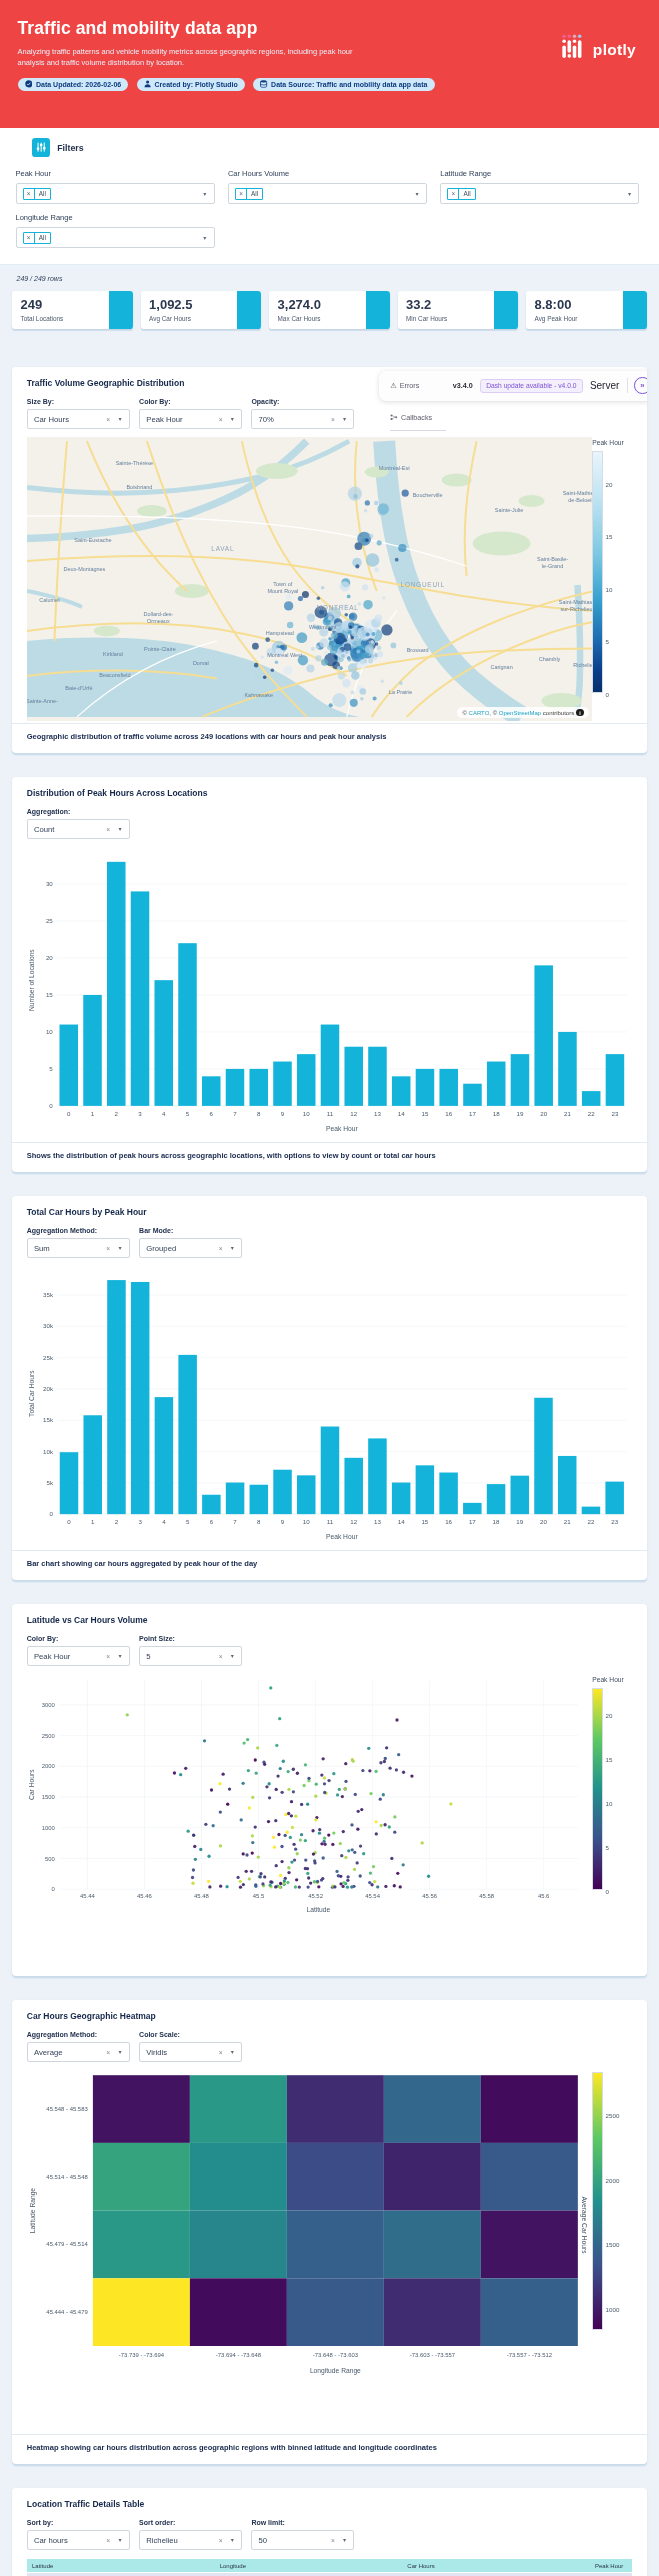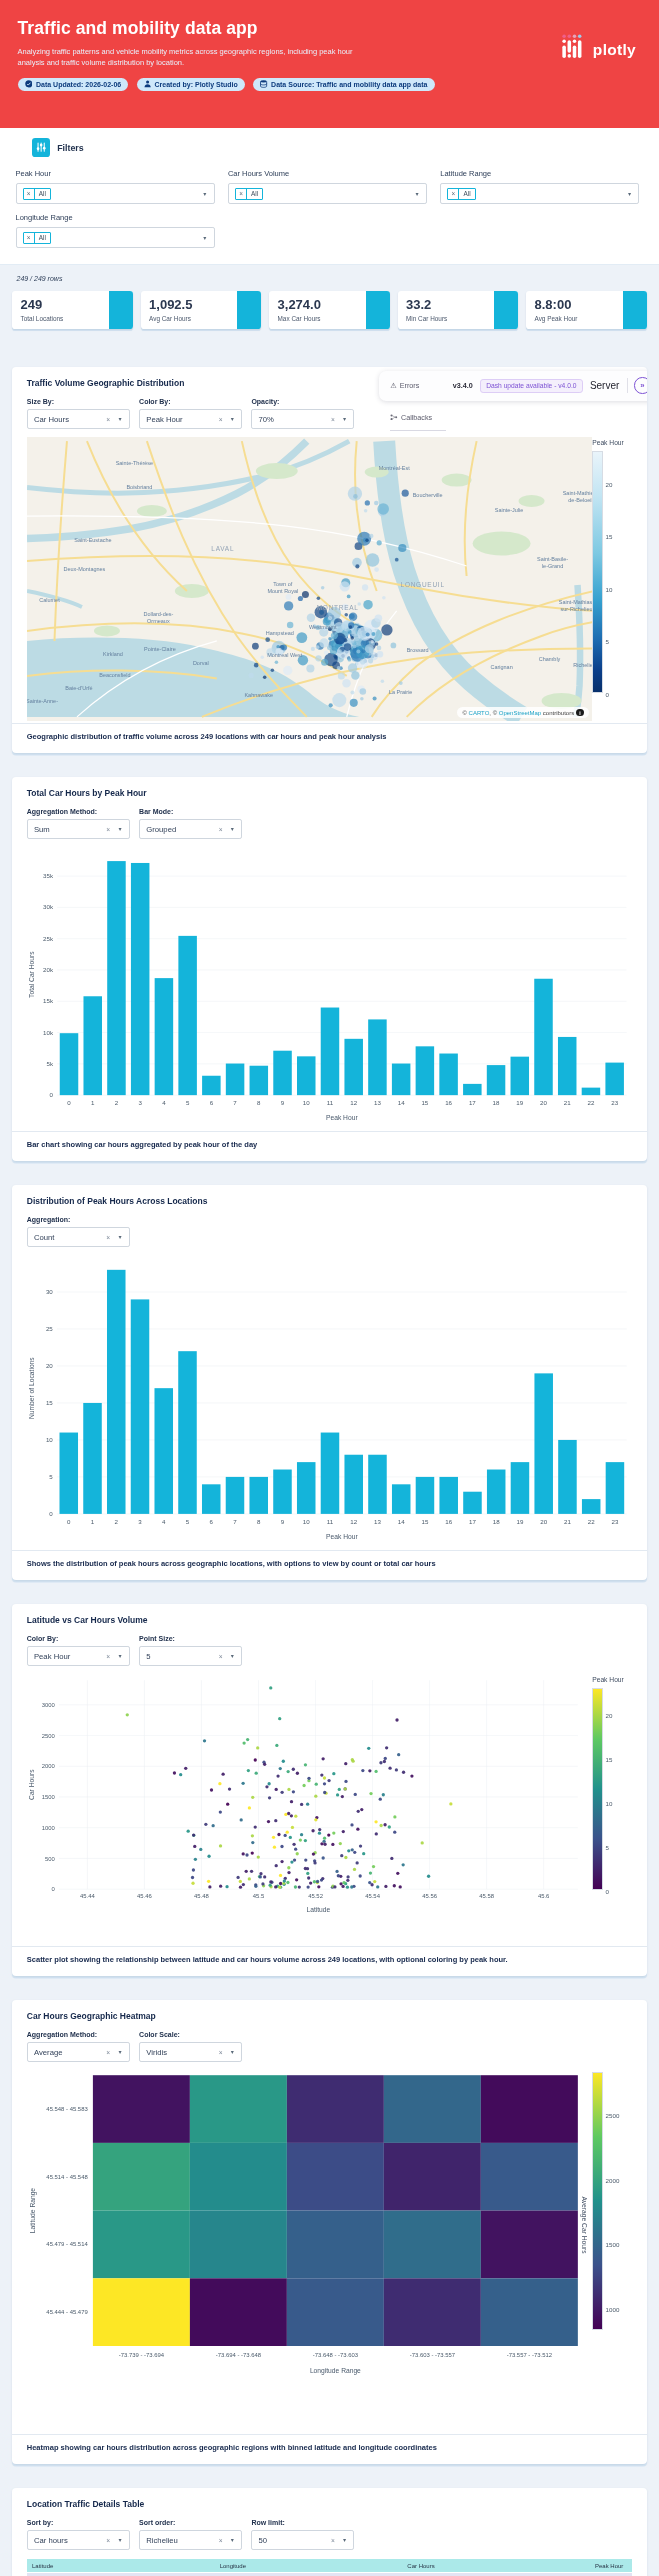--- a/index.html
+++ b/index.html
@@ -626,20 +626,103 @@
           <div class="cb-tick" style="top: 47px;">20</div>
           <div class="cb-tick" style="top: 99px;">15</div>
           <div class="cb-tick" style="top: 152px;">10</div>
           <div class="cb-tick" style="top: 204px;">5</div>
           <div class="cb-tick" style="top: 257px;">0</div>
         </div>
     </div>
     <div class="card-caption">Geographic distribution of traffic volume across 249 locations with car hours and peak hour analysis</div>
   </section>
 
+  <section class="card" id="card-hist">
+    <div class="card-title">Distribution of Peak Hours Across Locations</div>
+    <div class="controls-row" id="hist-controls">
+        <div class="control">
+          <div class="c-label">Aggregation:</div>
+          <div class="dd value-dd">
+            <span class="val">Count</span>
+            <span class="clear-x">×</span>
+            <span class="caret">▼</span>
+          </div>
+        </div>
+      </div>
+    <div class="chart-flex">
+        <div class="chart-area"><svg id="hist-svg" width="606" height="289" viewBox="0 0 1176 560">
+            <line x1="58" x2="1164" y1="502" y2="502" stroke="#eceff4" stroke-width="1"></line>
+            <text x="50" y="506" text-anchor="end" font-size="12" fill="#4a5a6a">0</text>
+            <line x1="58" x2="1164" y1="430.235294117647" y2="430.235294117647" stroke="#eceff4" stroke-width="1"></line>
+            <text x="50" y="434.235294117647" text-anchor="end" font-size="12" fill="#4a5a6a">5</text>
+            <line x1="58" x2="1164" y1="358.4705882352941" y2="358.4705882352941" stroke="#eceff4" stroke-width="1"></line>
+            <text x="50" y="362.4705882352941" text-anchor="end" font-size="12" fill="#4a5a6a">10</text>
+            <line x1="58" x2="1164" y1="286.70588235294116" y2="286.70588235294116" stroke="#eceff4" stroke-width="1"></line>
+            <text x="50" y="290.70588235294116" text-anchor="end" font-size="12" fill="#4a5a6a">15</text>
+            <line x1="58" x2="1164" y1="214.94117647058823" y2="214.94117647058823" stroke="#eceff4" stroke-width="1"></line>
+            <text x="50" y="218.94117647058823" text-anchor="end" font-size="12" fill="#4a5a6a">20</text>
+            <line x1="58" x2="1164" y1="143.17647058823528" y2="143.17647058823528" stroke="#eceff4" stroke-width="1"></line>
+            <text x="50" y="147.17647058823528" text-anchor="end" font-size="12" fill="#4a5a6a">25</text>
+            <line x1="58" x2="1164" y1="71.41176470588236" y2="71.41176470588236" stroke="#eceff4" stroke-width="1"></line>
+            <text x="50" y="75.41176470588236" text-anchor="end" font-size="12" fill="#4a5a6a">30</text>
+            <rect x="63.06916666666667" y="344.11764705882354" width="35.945" height="157.88235294117646" fill="#14b4da"></rect>
+            <text x="81.04166666666667" y="522" text-anchor="middle" font-size="12" fill="#4a5a6a">0</text>
+            <rect x="109.1525" y="286.70588235294116" width="35.945" height="215.29411764705884" fill="#14b4da"></rect>
+            <text x="127.12500000000001" y="522" text-anchor="middle" font-size="12" fill="#4a5a6a">1</text>
+            <rect x="155.23583333333335" y="28.35294117647059" width="35.945" height="473.6470588235294" fill="#14b4da"></rect>
+            <text x="173.20833333333334" y="522" text-anchor="middle" font-size="12" fill="#4a5a6a">2</text>
+            <rect x="201.31916666666666" y="85.76470588235296" width="35.945" height="416.2352941176471" fill="#14b4da"></rect>
+            <text x="219.29166666666666" y="522" text-anchor="middle" font-size="12" fill="#4a5a6a">3</text>
+            <rect x="247.4025" y="258" width="35.945" height="244" fill="#14b4da"></rect>
+            <text x="265.375" y="522" text-anchor="middle" font-size="12" fill="#4a5a6a">4</text>
+            <rect x="293.48583333333335" y="186.23529411764704" width="35.945" height="315.7647058823529" fill="#14b4da"></rect>
+            <text x="311.45833333333337" y="522" text-anchor="middle" font-size="12" fill="#4a5a6a">5</text>
+            <rect x="339.56916666666666" y="444.5882352941176" width="35.945" height="57.411764705882376" fill="#14b4da"></rect>
+            <text x="357.5416666666667" y="522" text-anchor="middle" font-size="12" fill="#4a5a6a">6</text>
+            <rect x="385.65250000000003" y="430.235294117647" width="35.945" height="71.76470588235298" fill="#14b4da"></rect>
+            <text x="403.62500000000006" y="522" text-anchor="middle" font-size="12" fill="#4a5a6a">7</text>
+            <rect x="431.73583333333335" y="430.235294117647" width="35.945" height="71.76470588235298" fill="#14b4da"></rect>
+            <text x="449.70833333333337" y="522" text-anchor="middle" font-size="12" fill="#4a5a6a">8</text>
+            <rect x="477.81916666666666" y="415.88235294117646" width="35.945" height="86.11764705882354" fill="#14b4da"></rect>
+            <text x="495.7916666666667" y="522" text-anchor="middle" font-size="12" fill="#4a5a6a">9</text>
+            <rect x="523.9025" y="401.5294117647059" width="35.945" height="100.47058823529409" fill="#14b4da"></rect>
+            <text x="541.875" y="522" text-anchor="middle" font-size="12" fill="#4a5a6a">10</text>
+            <rect x="569.9858333333334" y="344.11764705882354" width="35.945" height="157.88235294117646" fill="#14b4da"></rect>
+            <text x="587.9583333333334" y="522" text-anchor="middle" font-size="12" fill="#4a5a6a">11</text>
+            <rect x="616.0691666666667" y="387.17647058823525" width="35.945" height="114.82352941176475" fill="#14b4da"></rect>
+            <text x="634.0416666666666" y="522" text-anchor="middle" font-size="12" fill="#4a5a6a">12</text>
+            <rect x="662.1525" y="387.17647058823525" width="35.945" height="114.82352941176475" fill="#14b4da"></rect>
+            <text x="680.125" y="522" text-anchor="middle" font-size="12" fill="#4a5a6a">13</text>
+            <rect x="708.2358333333334" y="444.5882352941176" width="35.945" height="57.411764705882376" fill="#14b4da"></rect>
+            <text x="726.2083333333334" y="522" text-anchor="middle" font-size="12" fill="#4a5a6a">14</text>
+            <rect x="754.3191666666667" y="430.235294117647" width="35.945" height="71.76470588235298" fill="#14b4da"></rect>
+            <text x="772.2916666666666" y="522" text-anchor="middle" font-size="12" fill="#4a5a6a">15</text>
+            <rect x="800.4025" y="430.235294117647" width="35.945" height="71.76470588235298" fill="#14b4da"></rect>
+            <text x="818.375" y="522" text-anchor="middle" font-size="12" fill="#4a5a6a">16</text>
+            <rect x="846.4858333333334" y="458.94117647058823" width="35.945" height="43.05882352941177" fill="#14b4da"></rect>
+            <text x="864.4583333333334" y="522" text-anchor="middle" font-size="12" fill="#4a5a6a">17</text>
+            <rect x="892.5691666666667" y="415.88235294117646" width="35.945" height="86.11764705882354" fill="#14b4da"></rect>
+            <text x="910.5416666666666" y="522" text-anchor="middle" font-size="12" fill="#4a5a6a">18</text>
+            <rect x="938.6525" y="401.5294117647059" width="35.945" height="100.47058823529409" fill="#14b4da"></rect>
+            <text x="956.625" y="522" text-anchor="middle" font-size="12" fill="#4a5a6a">19</text>
+            <rect x="984.7358333333334" y="229.2941176470588" width="35.945" height="272.7058823529412" fill="#14b4da"></rect>
+            <text x="1002.7083333333334" y="522" text-anchor="middle" font-size="12" fill="#4a5a6a">20</text>
+            <rect x="1030.8191666666667" y="358.4705882352941" width="35.945" height="143.5294117647059" fill="#14b4da"></rect>
+            <text x="1048.7916666666667" y="522" text-anchor="middle" font-size="12" fill="#4a5a6a">21</text>
+            <rect x="1076.9025000000001" y="473.29411764705884" width="35.945" height="28.70588235294116" fill="#14b4da"></rect>
+            <text x="1094.8750000000002" y="522" text-anchor="middle" font-size="12" fill="#4a5a6a">22</text>
+            <rect x="1122.9858333333334" y="401.5294117647059" width="35.945" height="100.47058823529409" fill="#14b4da"></rect>
+            <text x="1140.9583333333335" y="522" text-anchor="middle" font-size="12" fill="#4a5a6a">23</text>
+            <text x="611" y="550" text-anchor="middle" font-size="13" fill="#49596b">Peak Hour</text>
+            <text x="14" y="258" text-anchor="middle" font-size="13" fill="#49596b" transform="rotate(-90 14 258)">Number of Locations</text>
+          </svg></div>
+      </div>
+    <div class="card-caption">Shows the distribution of peak hours across geographic locations, with options to view by count or total car hours</div>
+  </section>
+
   <section class="card" id="card-bar">
     <div class="card-title">Total Car Hours by Peak Hour</div>
     <div class="controls-row" id="bar-controls">
         <div class="control">
           <div class="c-label">Aggregation Method:</div>
           <div class="dd value-dd">
             <span class="val">Sum</span>
             <span class="clear-x">×</span>
             <span class="caret">▼</span>
           </div>
@@ -717,103 +800,20 @@
             <text x="1048.7916666666667" y="502" text-anchor="middle" font-size="12" fill="#4a5a6a">21</text>
             <rect x="1076.9025000000001" y="467.412987012987" width="35.945" height="14.587012987012997" fill="#14b4da"></rect>
             <text x="1094.8750000000002" y="502" text-anchor="middle" font-size="12" fill="#4a5a6a">22</text>
             <rect x="1122.9858333333334" y="418.78961038961035" width="35.945" height="63.210389610389655" fill="#14b4da"></rect>
             <text x="1140.9583333333335" y="502" text-anchor="middle" font-size="12" fill="#4a5a6a">23</text>
             <text x="611" y="530" text-anchor="middle" font-size="13" fill="#49596b">Peak Hour</text>
             <text x="14" y="248" text-anchor="middle" font-size="13" fill="#49596b" transform="rotate(-90 14 248)">Total Car Hours</text>
           </svg></div>
       </div>
     <div class="card-caption">Bar chart showing car hours aggregated by peak hour of the day</div>
-  </section>
-
-  <section class="card" id="card-hist">
-    <div class="card-title">Distribution of Peak Hours Across Locations</div>
-    <div class="controls-row" id="hist-controls">
-        <div class="control">
-          <div class="c-label">Aggregation:</div>
-          <div class="dd value-dd">
-            <span class="val">Count</span>
-            <span class="clear-x">×</span>
-            <span class="caret">▼</span>
-          </div>
-        </div>
-      </div>
-    <div class="chart-flex">
-        <div class="chart-area"><svg id="hist-svg" width="606" height="289" viewBox="0 0 1176 560">
-            <line x1="58" x2="1164" y1="502" y2="502" stroke="#eceff4" stroke-width="1"></line>
-            <text x="50" y="506" text-anchor="end" font-size="12" fill="#4a5a6a">0</text>
-            <line x1="58" x2="1164" y1="430.235294117647" y2="430.235294117647" stroke="#eceff4" stroke-width="1"></line>
-            <text x="50" y="434.235294117647" text-anchor="end" font-size="12" fill="#4a5a6a">5</text>
-            <line x1="58" x2="1164" y1="358.4705882352941" y2="358.4705882352941" stroke="#eceff4" stroke-width="1"></line>
-            <text x="50" y="362.4705882352941" text-anchor="end" font-size="12" fill="#4a5a6a">10</text>
-            <line x1="58" x2="1164" y1="286.70588235294116" y2="286.70588235294116" stroke="#eceff4" stroke-width="1"></line>
-            <text x="50" y="290.70588235294116" text-anchor="end" font-size="12" fill="#4a5a6a">15</text>
-            <line x1="58" x2="1164" y1="214.94117647058823" y2="214.94117647058823" stroke="#eceff4" stroke-width="1"></line>
-            <text x="50" y="218.94117647058823" text-anchor="end" font-size="12" fill="#4a5a6a">20</text>
-            <line x1="58" x2="1164" y1="143.17647058823528" y2="143.17647058823528" stroke="#eceff4" stroke-width="1"></line>
-            <text x="50" y="147.17647058823528" text-anchor="end" font-size="12" fill="#4a5a6a">25</text>
-            <line x1="58" x2="1164" y1="71.41176470588236" y2="71.41176470588236" stroke="#eceff4" stroke-width="1"></line>
-            <text x="50" y="75.41176470588236" text-anchor="end" font-size="12" fill="#4a5a6a">30</text>
-            <rect x="63.06916666666667" y="344.11764705882354" width="35.945" height="157.88235294117646" fill="#14b4da"></rect>
-            <text x="81.04166666666667" y="522" text-anchor="middle" font-size="12" fill="#4a5a6a">0</text>
-            <rect x="109.1525" y="286.70588235294116" width="35.945" height="215.29411764705884" fill="#14b4da"></rect>
-            <text x="127.12500000000001" y="522" text-anchor="middle" font-size="12" fill="#4a5a6a">1</text>
-            <rect x="155.23583333333335" y="28.35294117647059" width="35.945" height="473.6470588235294" fill="#14b4da"></rect>
-            <text x="173.20833333333334" y="522" text-anchor="middle" font-size="12" fill="#4a5a6a">2</text>
-            <rect x="201.31916666666666" y="85.76470588235296" width="35.945" height="416.2352941176471" fill="#14b4da"></rect>
-            <text x="219.29166666666666" y="522" text-anchor="middle" font-size="12" fill="#4a5a6a">3</text>
-            <rect x="247.4025" y="258" width="35.945" height="244" fill="#14b4da"></rect>
-            <text x="265.375" y="522" text-anchor="middle" font-size="12" fill="#4a5a6a">4</text>
-            <rect x="293.48583333333335" y="186.23529411764704" width="35.945" height="315.7647058823529" fill="#14b4da"></rect>
-            <text x="311.45833333333337" y="522" text-anchor="middle" font-size="12" fill="#4a5a6a">5</text>
-            <rect x="339.56916666666666" y="444.5882352941176" width="35.945" height="57.411764705882376" fill="#14b4da"></rect>
-            <text x="357.5416666666667" y="522" text-anchor="middle" font-size="12" fill="#4a5a6a">6</text>
-            <rect x="385.65250000000003" y="430.235294117647" width="35.945" height="71.76470588235298" fill="#14b4da"></rect>
-            <text x="403.62500000000006" y="522" text-anchor="middle" font-size="12" fill="#4a5a6a">7</text>
-            <rect x="431.73583333333335" y="430.235294117647" width="35.945" height="71.76470588235298" fill="#14b4da"></rect>
-            <text x="449.70833333333337" y="522" text-anchor="middle" font-size="12" fill="#4a5a6a">8</text>
-            <rect x="477.81916666666666" y="415.88235294117646" width="35.945" height="86.11764705882354" fill="#14b4da"></rect>
-            <text x="495.7916666666667" y="522" text-anchor="middle" font-size="12" fill="#4a5a6a">9</text>
-            <rect x="523.9025" y="401.5294117647059" width="35.945" height="100.47058823529409" fill="#14b4da"></rect>
-            <text x="541.875" y="522" text-anchor="middle" font-size="12" fill="#4a5a6a">10</text>
-            <rect x="569.9858333333334" y="344.11764705882354" width="35.945" height="157.88235294117646" fill="#14b4da"></rect>
-            <text x="587.9583333333334" y="522" text-anchor="middle" font-size="12" fill="#4a5a6a">11</text>
-            <rect x="616.0691666666667" y="387.17647058823525" width="35.945" height="114.82352941176475" fill="#14b4da"></rect>
-            <text x="634.0416666666666" y="522" text-anchor="middle" font-size="12" fill="#4a5a6a">12</text>
-            <rect x="662.1525" y="387.17647058823525" width="35.945" height="114.82352941176475" fill="#14b4da"></rect>
-            <text x="680.125" y="522" text-anchor="middle" font-size="12" fill="#4a5a6a">13</text>
-            <rect x="708.2358333333334" y="444.5882352941176" width="35.945" height="57.411764705882376" fill="#14b4da"></rect>
-            <text x="726.2083333333334" y="522" text-anchor="middle" font-size="12" fill="#4a5a6a">14</text>
-            <rect x="754.3191666666667" y="430.235294117647" width="35.945" height="71.76470588235298" fill="#14b4da"></rect>
-            <text x="772.2916666666666" y="522" text-anchor="middle" font-size="12" fill="#4a5a6a">15</text>
-            <rect x="800.4025" y="430.235294117647" width="35.945" height="71.76470588235298" fill="#14b4da"></rect>
-            <text x="818.375" y="522" text-anchor="middle" font-size="12" fill="#4a5a6a">16</text>
-            <rect x="846.4858333333334" y="458.94117647058823" width="35.945" height="43.05882352941177" fill="#14b4da"></rect>
-            <text x="864.4583333333334" y="522" text-anchor="middle" font-size="12" fill="#4a5a6a">17</text>
-            <rect x="892.5691666666667" y="415.88235294117646" width="35.945" height="86.11764705882354" fill="#14b4da"></rect>
-            <text x="910.5416666666666" y="522" text-anchor="middle" font-size="12" fill="#4a5a6a">18</text>
-            <rect x="938.6525" y="401.5294117647059" width="35.945" height="100.47058823529409" fill="#14b4da"></rect>
-            <text x="956.625" y="522" text-anchor="middle" font-size="12" fill="#4a5a6a">19</text>
-            <rect x="984.7358333333334" y="229.2941176470588" width="35.945" height="272.7058823529412" fill="#14b4da"></rect>
-            <text x="1002.7083333333334" y="522" text-anchor="middle" font-size="12" fill="#4a5a6a">20</text>
-            <rect x="1030.8191666666667" y="358.4705882352941" width="35.945" height="143.5294117647059" fill="#14b4da"></rect>
-            <text x="1048.7916666666667" y="522" text-anchor="middle" font-size="12" fill="#4a5a6a">21</text>
-            <rect x="1076.9025000000001" y="473.29411764705884" width="35.945" height="28.70588235294116" fill="#14b4da"></rect>
-            <text x="1094.8750000000002" y="522" text-anchor="middle" font-size="12" fill="#4a5a6a">22</text>
-            <rect x="1122.9858333333334" y="401.5294117647059" width="35.945" height="100.47058823529409" fill="#14b4da"></rect>
-            <text x="1140.9583333333335" y="522" text-anchor="middle" font-size="12" fill="#4a5a6a">23</text>
-            <text x="611" y="550" text-anchor="middle" font-size="13" fill="#49596b">Peak Hour</text>
-            <text x="14" y="258" text-anchor="middle" font-size="13" fill="#49596b" transform="rotate(-90 14 258)">Number of Locations</text>
-          </svg></div>
-      </div>
-    <div class="card-caption">Shows the distribution of peak hours across geographic locations, with options to view by count or total car hours</div>
   </section>
 
   <section class="card" id="card-scatter">
     <div class="card-title">Latitude vs Car Hours Volume</div>
     <div class="controls-row" id="scatter-controls">
         <div class="control">
           <div class="c-label">Color By:</div>
           <div class="dd value-dd">
             <span class="val">Peak Hour</span>
             <span class="clear-x">×</span>
@@ -1118,21 +1118,20 @@
       <div class="colorbar" id="scatter-colorbar">
           <div class="cb-title">Peak Hour</div>
           <div class="cb-bar" style="height: 202px; background: linear-gradient(rgb(253, 231, 37) 0%, rgb(94, 201, 98) 25%, rgb(33, 145, 140) 50%, rgb(59, 82, 139) 75%, rgb(68, 1, 84) 100%);"></div>
           <div class="cb-tick" style="top: 41px;">20</div>
           <div class="cb-tick" style="top: 85px;">15</div>
           <div class="cb-tick" style="top: 129px;">10</div>
           <div class="cb-tick" style="top: 173px;">5</div>
           <div class="cb-tick" style="top: 217px;">0</div>
         </div>
     </div>
-    <div class="card-caption">Scatter plot showing the relationship between latitude and car hours volume across 249 locations, with optional coloring by peak hour.</div>
   </section>
 
   <section class="card" id="card-heat">
     <div class="card-title">Car Hours Geographic Heatmap</div>
     <div class="controls-row" id="heat-controls">
         <div class="control">
           <div class="c-label">Aggregation Method:</div>
           <div class="dd value-dd">
             <span class="val">Average</span>
             <span class="clear-x">×</span>

